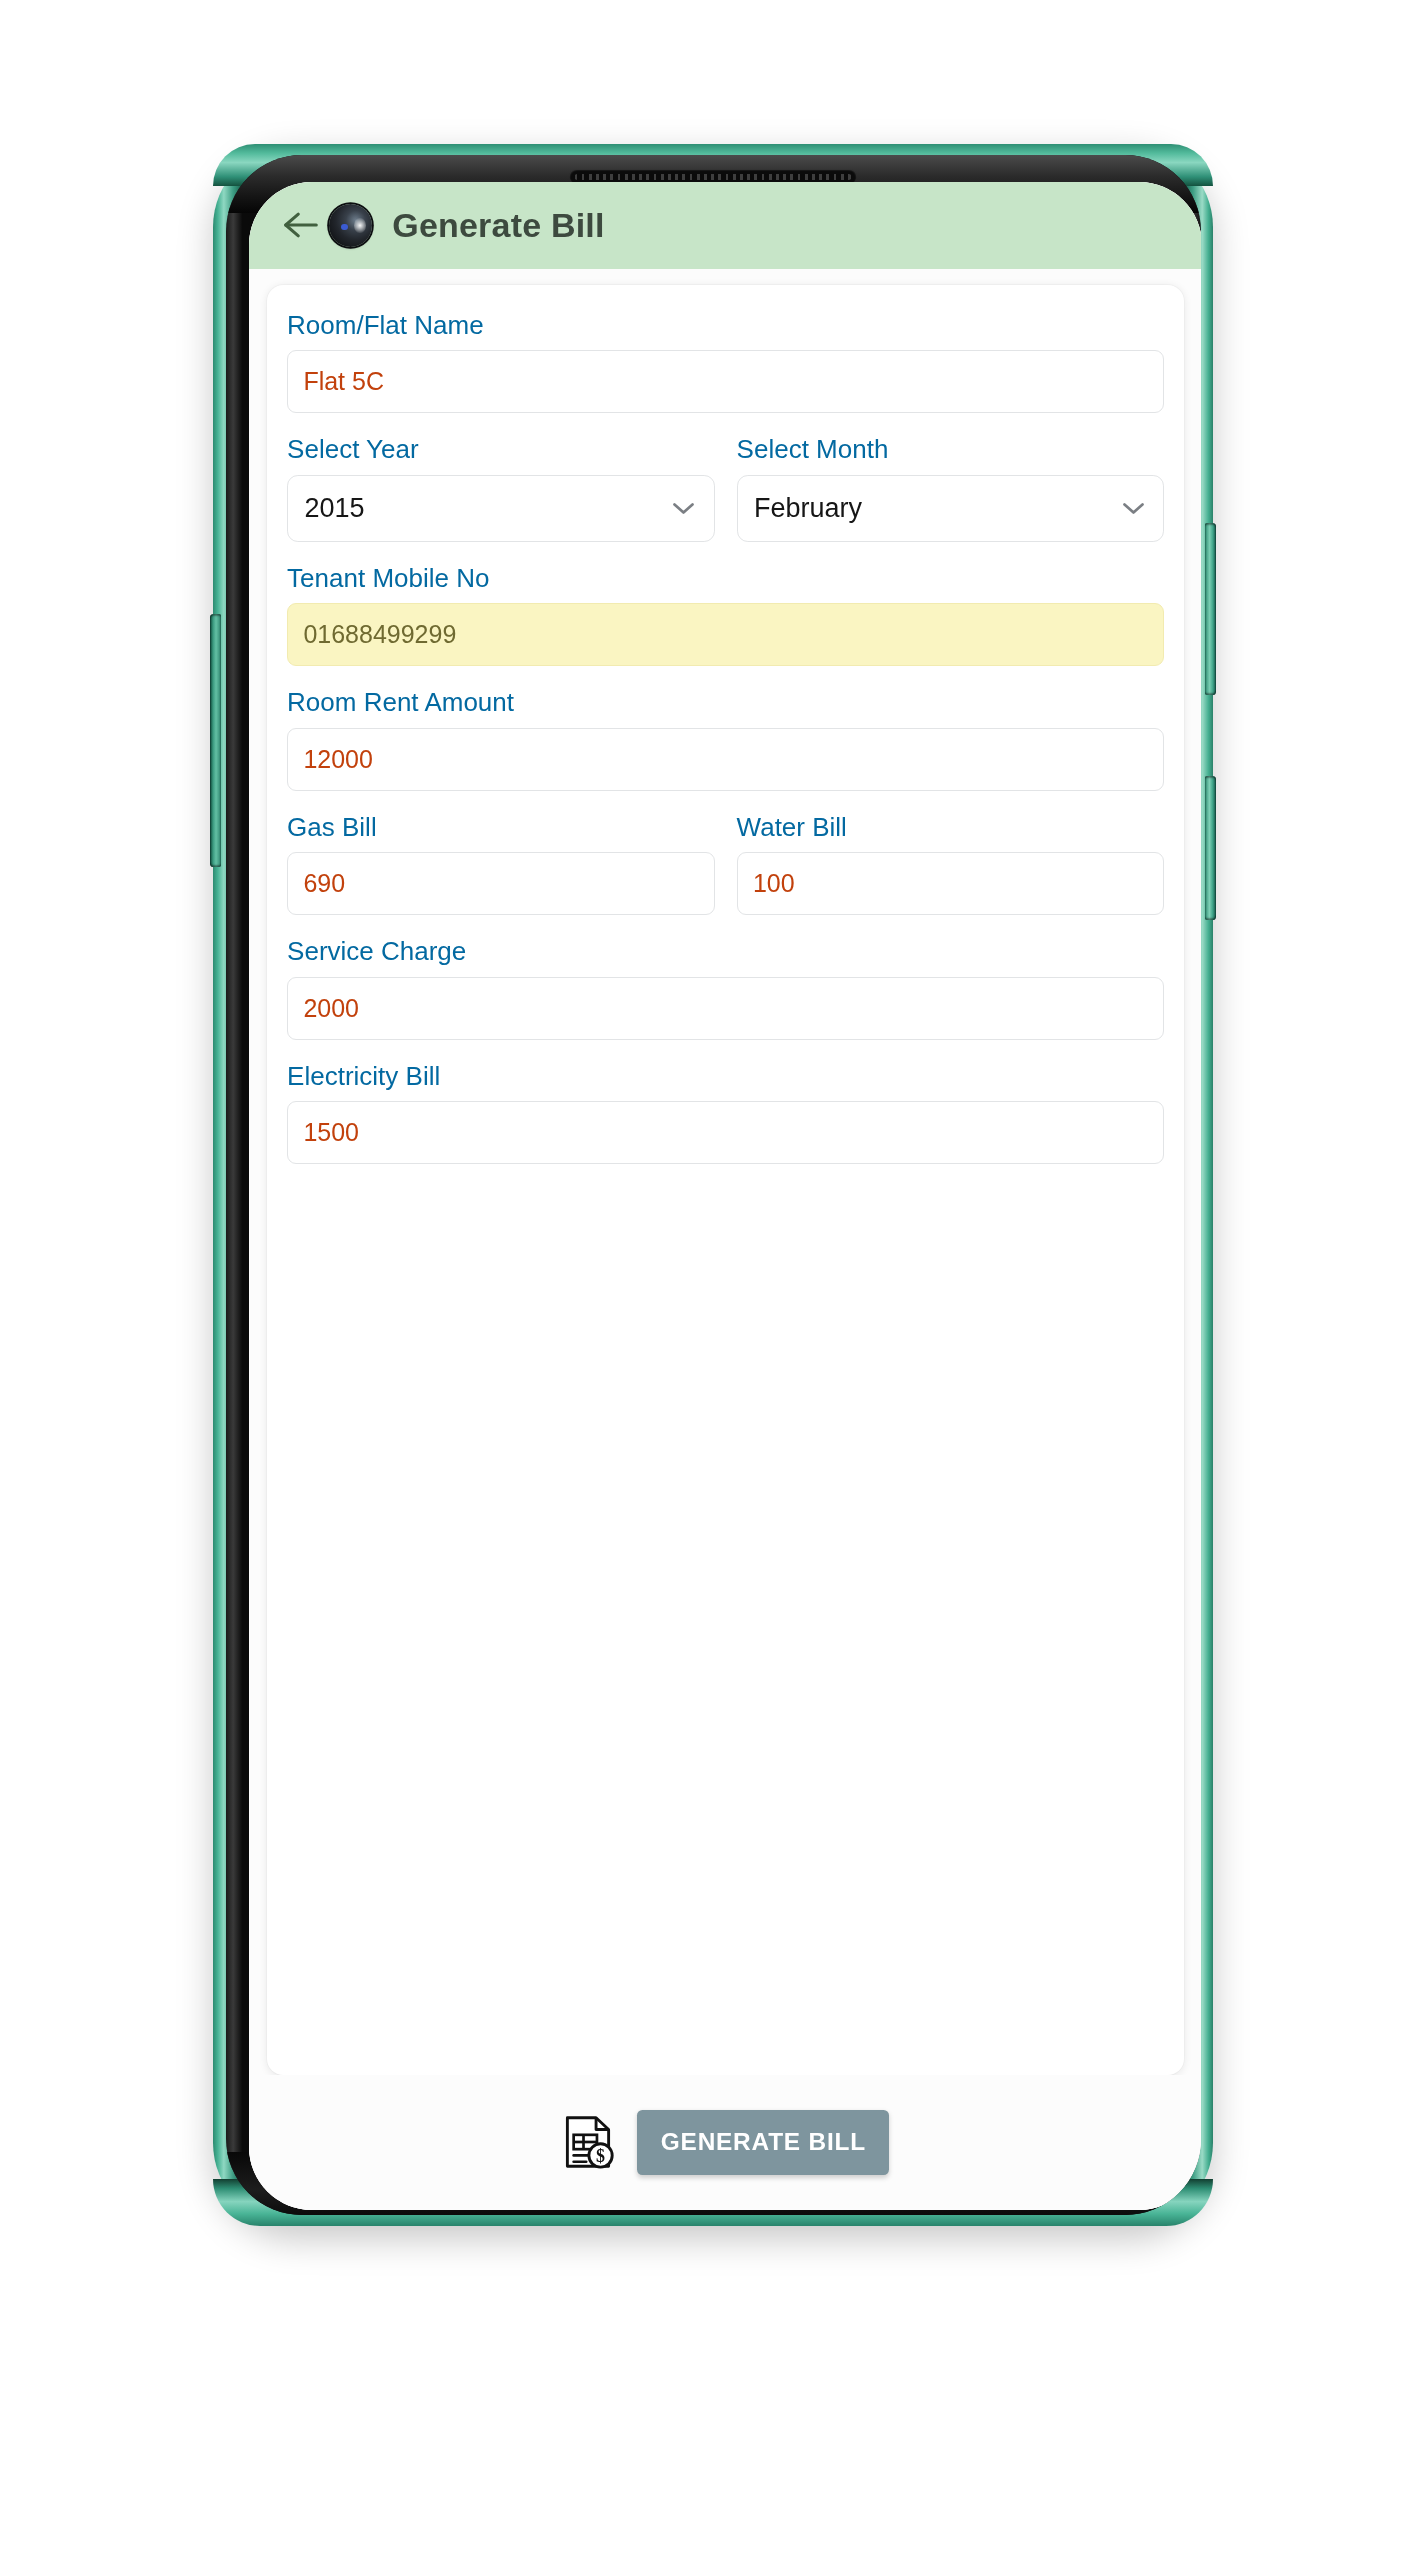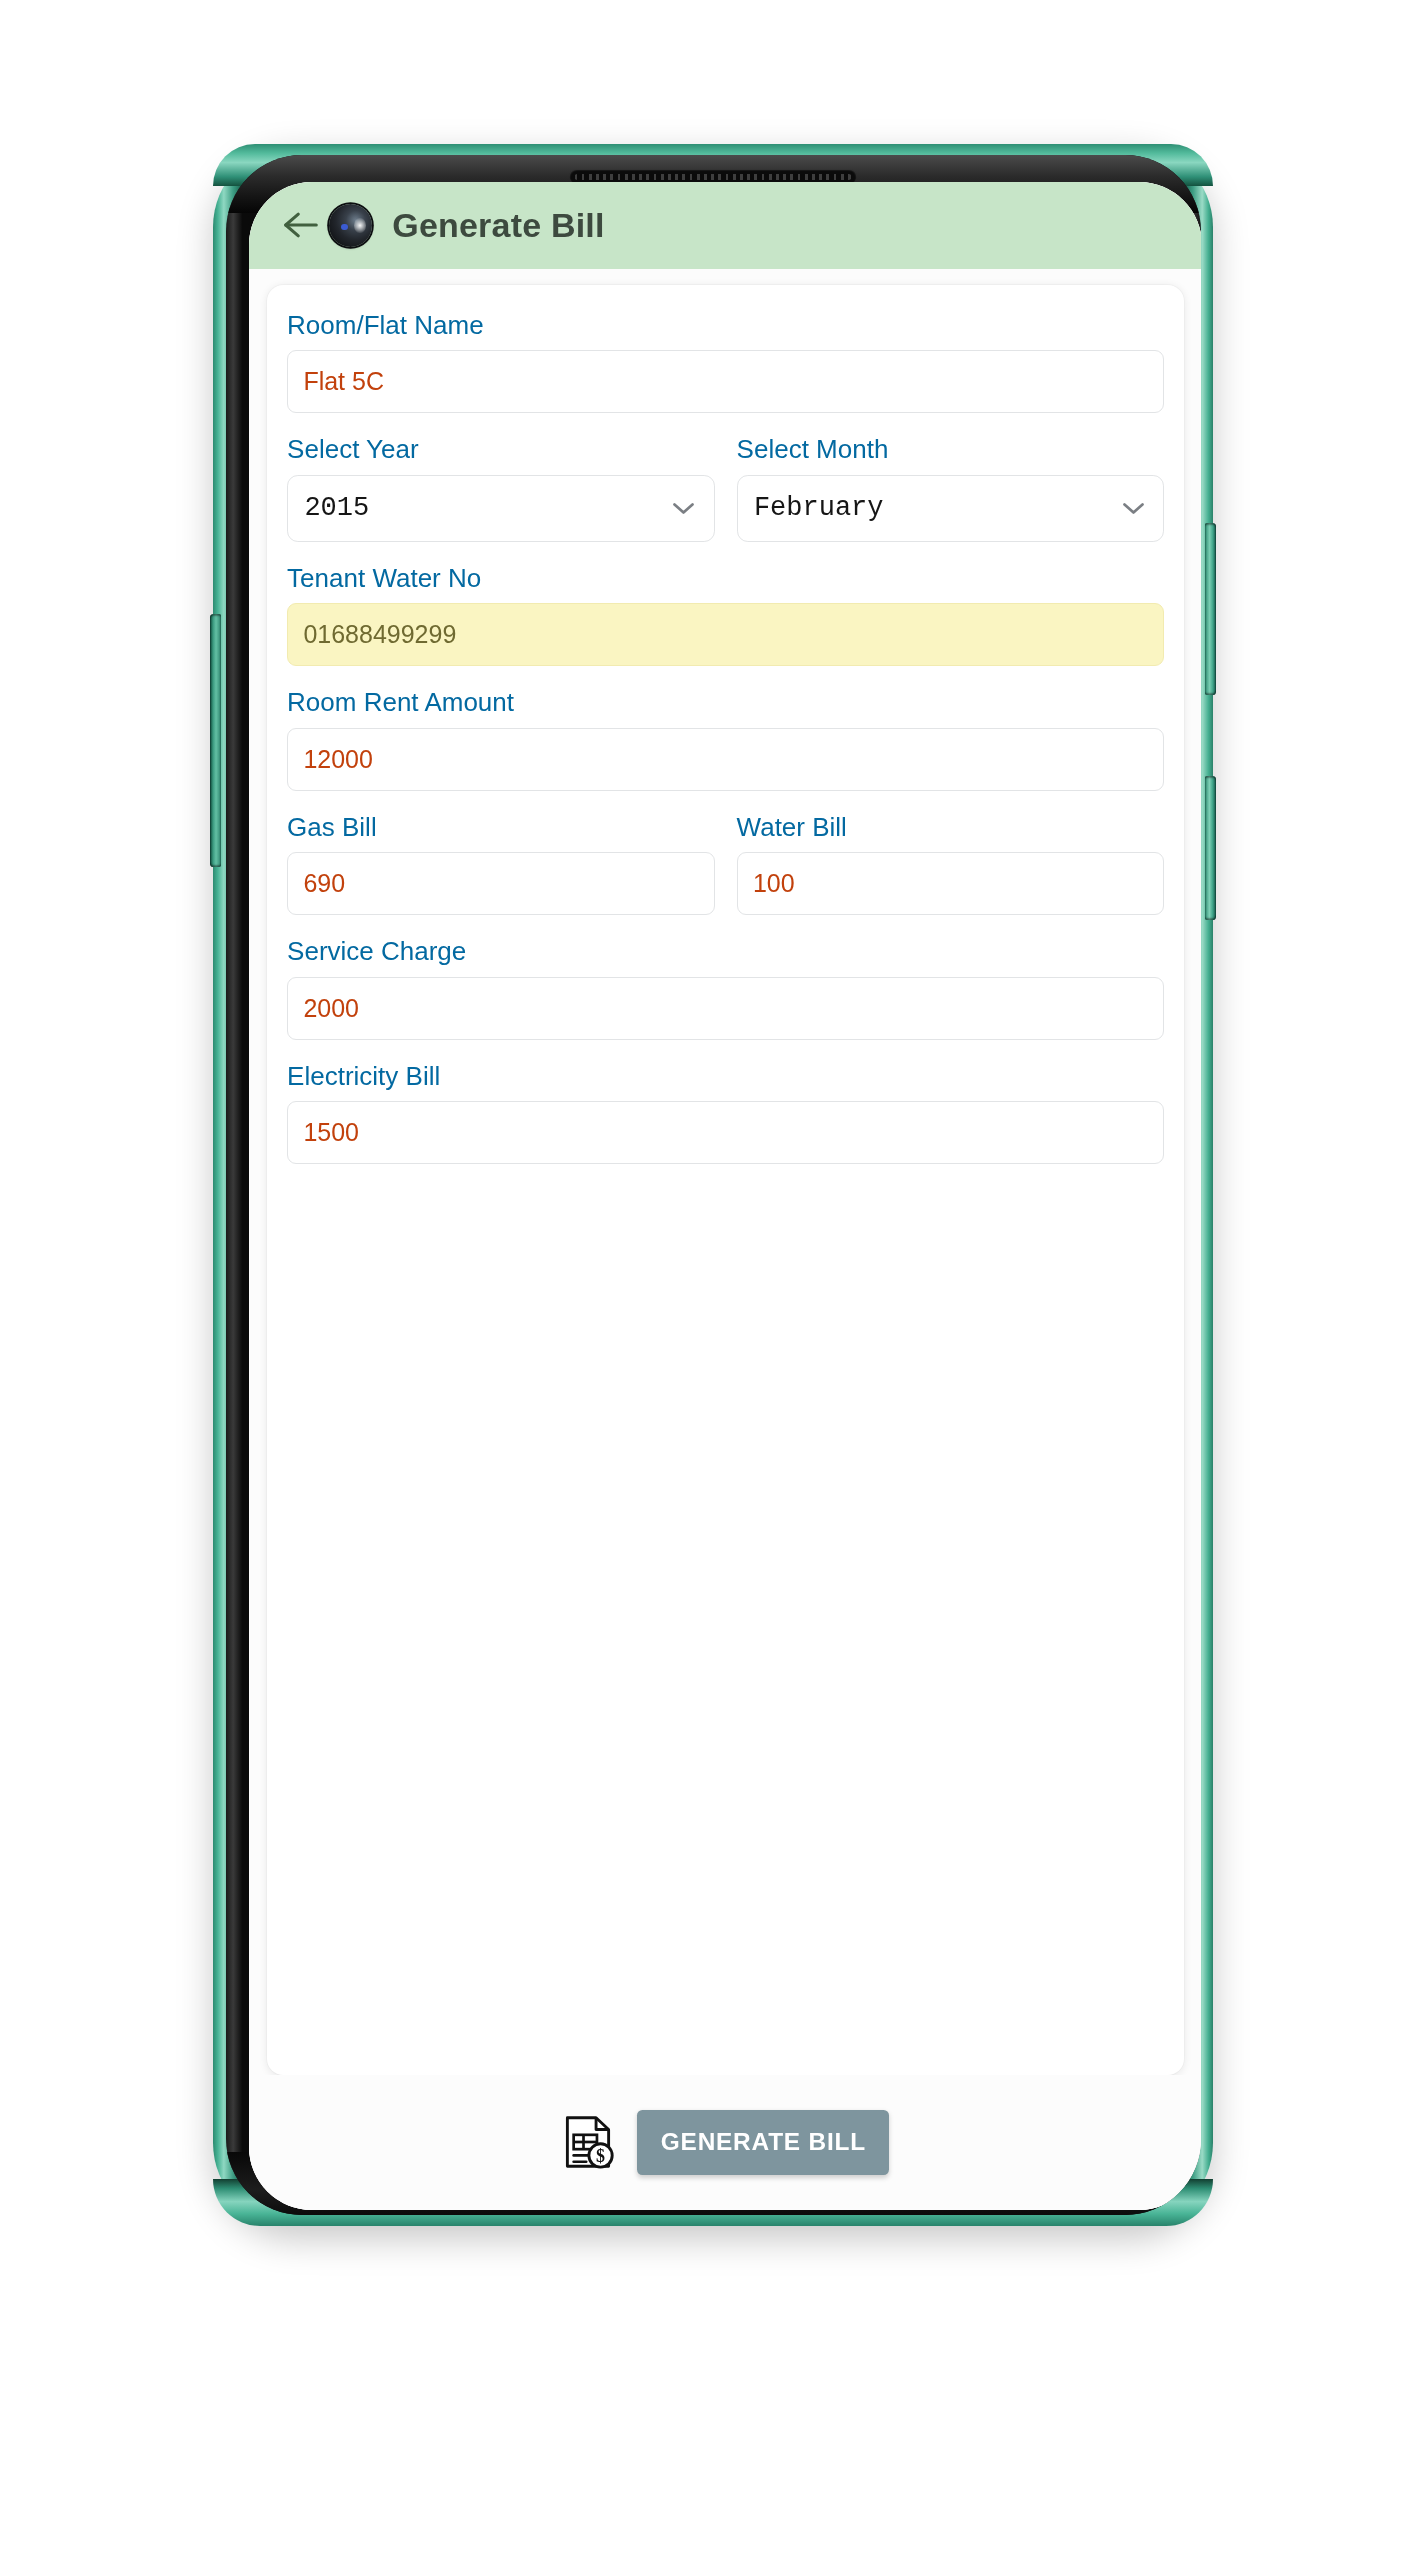--- a/index.html
+++ b/index.html
@@ -226,21 +226,20 @@
     display: flex;
     align-items: center;
     justify-content: space-between;
     padding: 0 16.3px;
     background: #ffffff;
   }
   .select-box .value {
     font-size: 27px;
     color: #161616;
     white-space: nowrap;
-    font-family: Liberation Mono, monospace;
   }
   .chevron { width: 27px; height: 18px; flex: 0 0 auto; }
 
   .row2 {
     display: flex;
     gap: 22px;
   }
   .row2 > .col { flex: 1 1 0; min-width: 0; }
 
   .field-group { margin-bottom: 20px; }
@@ -326,21 +325,21 @@
                   <span class="value">February</span>
                   <svg class="chevron" viewBox="0 0 30 20">
                     <path d="M5 6 L15 15 L25 6" fill="none" stroke="#7b7f84" stroke-width="3" stroke-linecap="round" stroke-linejoin="round"></path>
                   </svg>
                 </div>
               </div>
             </div>
 
             <div class="row2 field-group">
               <div class="col">
-                <div class="field-label">Tenant Water No</div>
+                <div class="field-label">Tenant Mobile No</div>
                 <div class="input-box autofill">
                   <span class="value">01688499299</span>
                 </div>
               </div>
             </div>
 
             <div class="field-group">
               <div class="field-label">Room Rent Amount</div>
               <div class="input-box">
                 <span class="value">12000</span>

